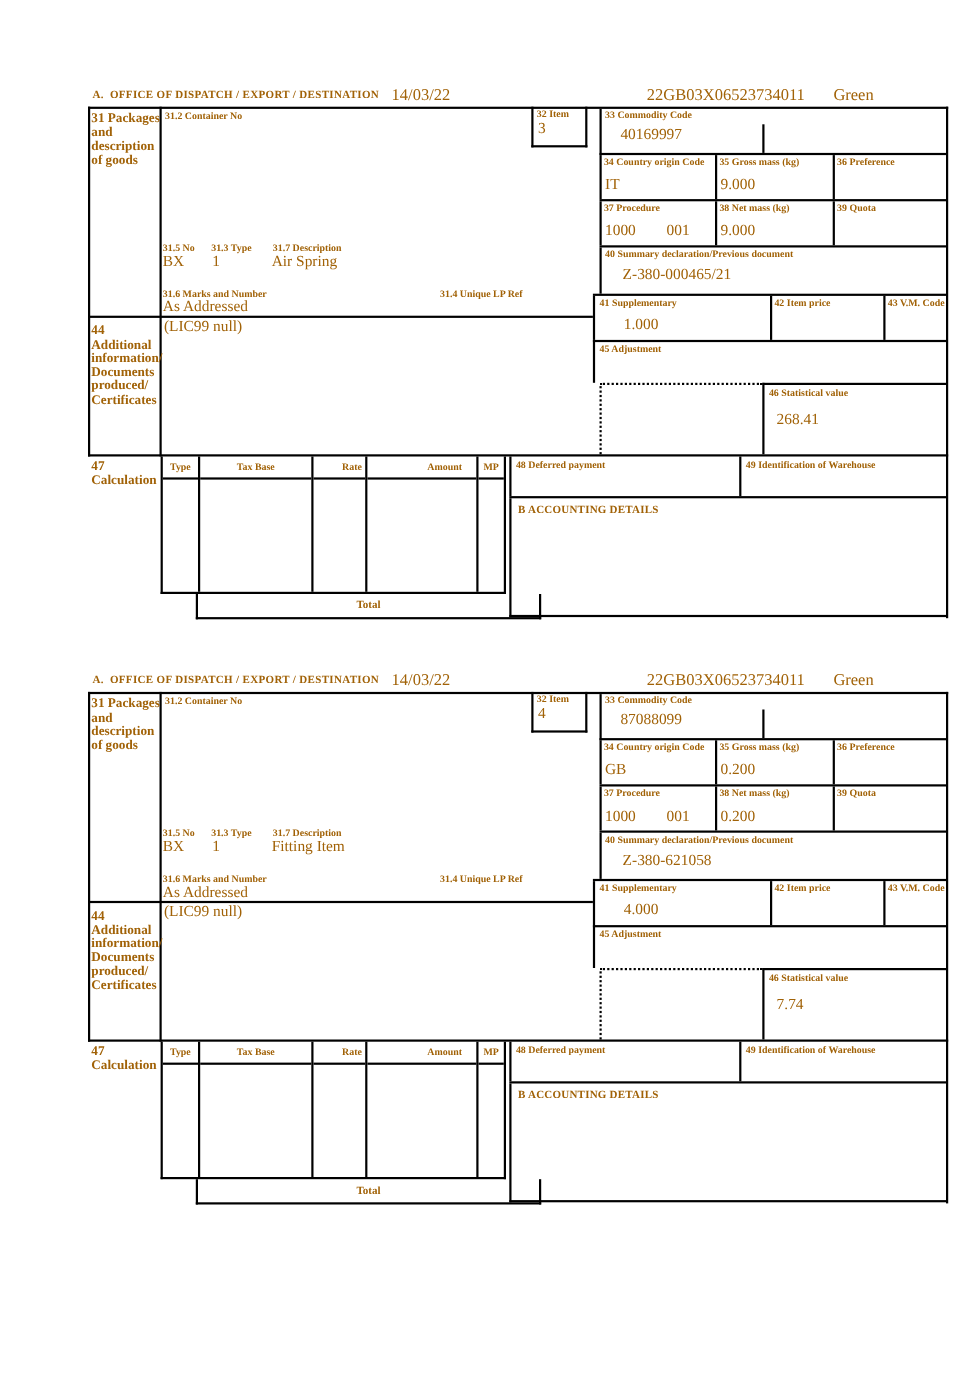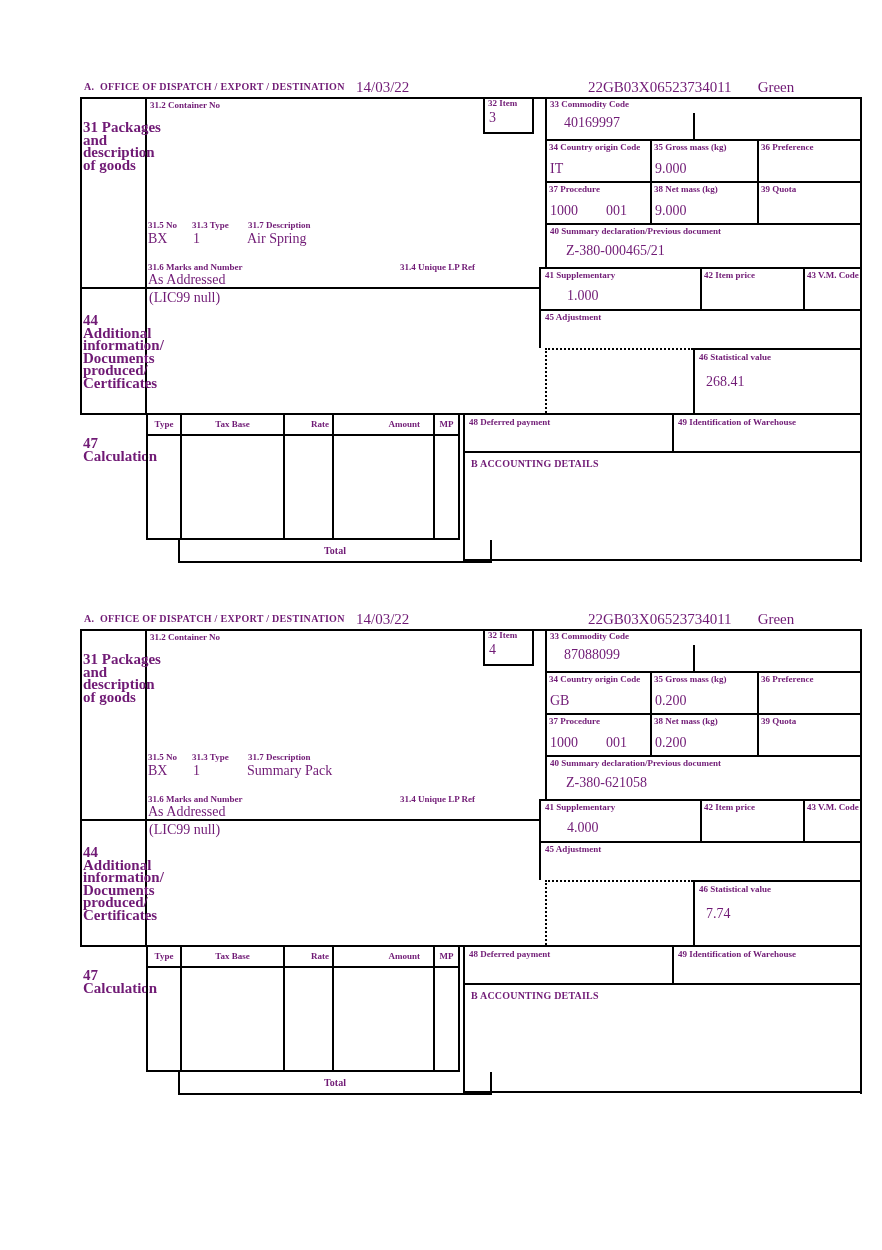--- a/index.html
+++ b/index.html
@@ -1,25 +1,25 @@
 <!DOCTYPE html>
 <html><head>
 <meta charset="utf-8">
 <style>
   html,body{margin:0;padding:0;background:#fff;}
   #sheet{position:relative;width:882px;height:1250px;background:#ffffff;overflow:hidden;
-         font-family:"Liberation Serif","DejaVu Serif",serif;color:#701a75;}
+         font-family:"Liberation Serif","DejaVu Serif",serif;color:#a16207;}
   .section{position:absolute;left:80px;width:784px;height:498px;}
   .hl{position:absolute;border-top:2px solid #000;height:0;}
   .vl{position:absolute;border-left:2px solid #000;width:0;}
   .dot-h{position:absolute;border-top:2px dotted #000;height:0;}
   .dot-v{position:absolute;border-left:2px dotted #000;width:0;}
   .lb{position:absolute;font-weight:bold;font-size:9px;line-height:11px;white-space:nowrap;}
   .vv{position:absolute;font-size:14px;line-height:16px;white-space:nowrap;}
-  .stack{position:absolute;font-weight:bold;font-size:15px;line-height:12.5px;margin-top:20px;}
+  .stack{position:absolute;font-weight:bold;font-size:12px;line-height:12.5px;}
   .hdrA{position:absolute;left:4px;top:1px;font-weight:bold;font-size:10px;letter-spacing:.3px;white-space:pre;}
   .hdrDate{position:absolute;left:276px;top:-1px;font-size:15px;}
   .hdrRef{position:absolute;left:508px;top:-1px;font-size:15px;}
   .hdrRef .gap{margin-left:26px;}
   .bx{position:absolute;box-sizing:border-box;}
   .bl{border-left:2px solid #000;}
   .br{border-right:2px solid #000;}
   .bt{border-top:2px solid #000;}
   .bb{border-bottom:2px solid #000;}
   .cellrow{display:flex;}
@@ -289,21 +289,21 @@
     <div class="bx bt bl" style="left:613px;top:268px;width:167px;height:65px;">
       <div class="lb" style="left:4px;top:2px;">46 Statistical value</div>
       <div class="vv" style="left:11px;top:24px;">7.74</div>
     </div>
 
     <div class="lb" style="left:68px;top:140px;">31.5 No</div>
     <div class="lb" style="left:112px;top:140px;">31.3 Type</div>
     <div class="lb" style="left:168px;top:140px;">31.7 Description</div>
     <div class="vv" style="left:68px;top:151px;">BX</div>
     <div class="vv" style="left:113px;top:151px;">1</div>
-    <div class="vv" style="left:167px;top:151px;">Summary Pack</div>
+    <div class="vv" style="left:167px;top:151px;">Fitting Item</div>
 
     <div class="lb" style="left:68px;top:182px;">31.6 Marks and Number</div>
     <div class="lb" style="left:320px;top:182px;">31.4 Unique LP Ref</div>
     <div class="vv" style="left:68px;top:192px;">As Addressed</div>
 
     <div class="hl" style="left:0;top:207px;width:459px;"></div>
 
     <div class="stack" style="left:3px;top:214px;">
       <div>44</div>
       <div>Additional</div>

